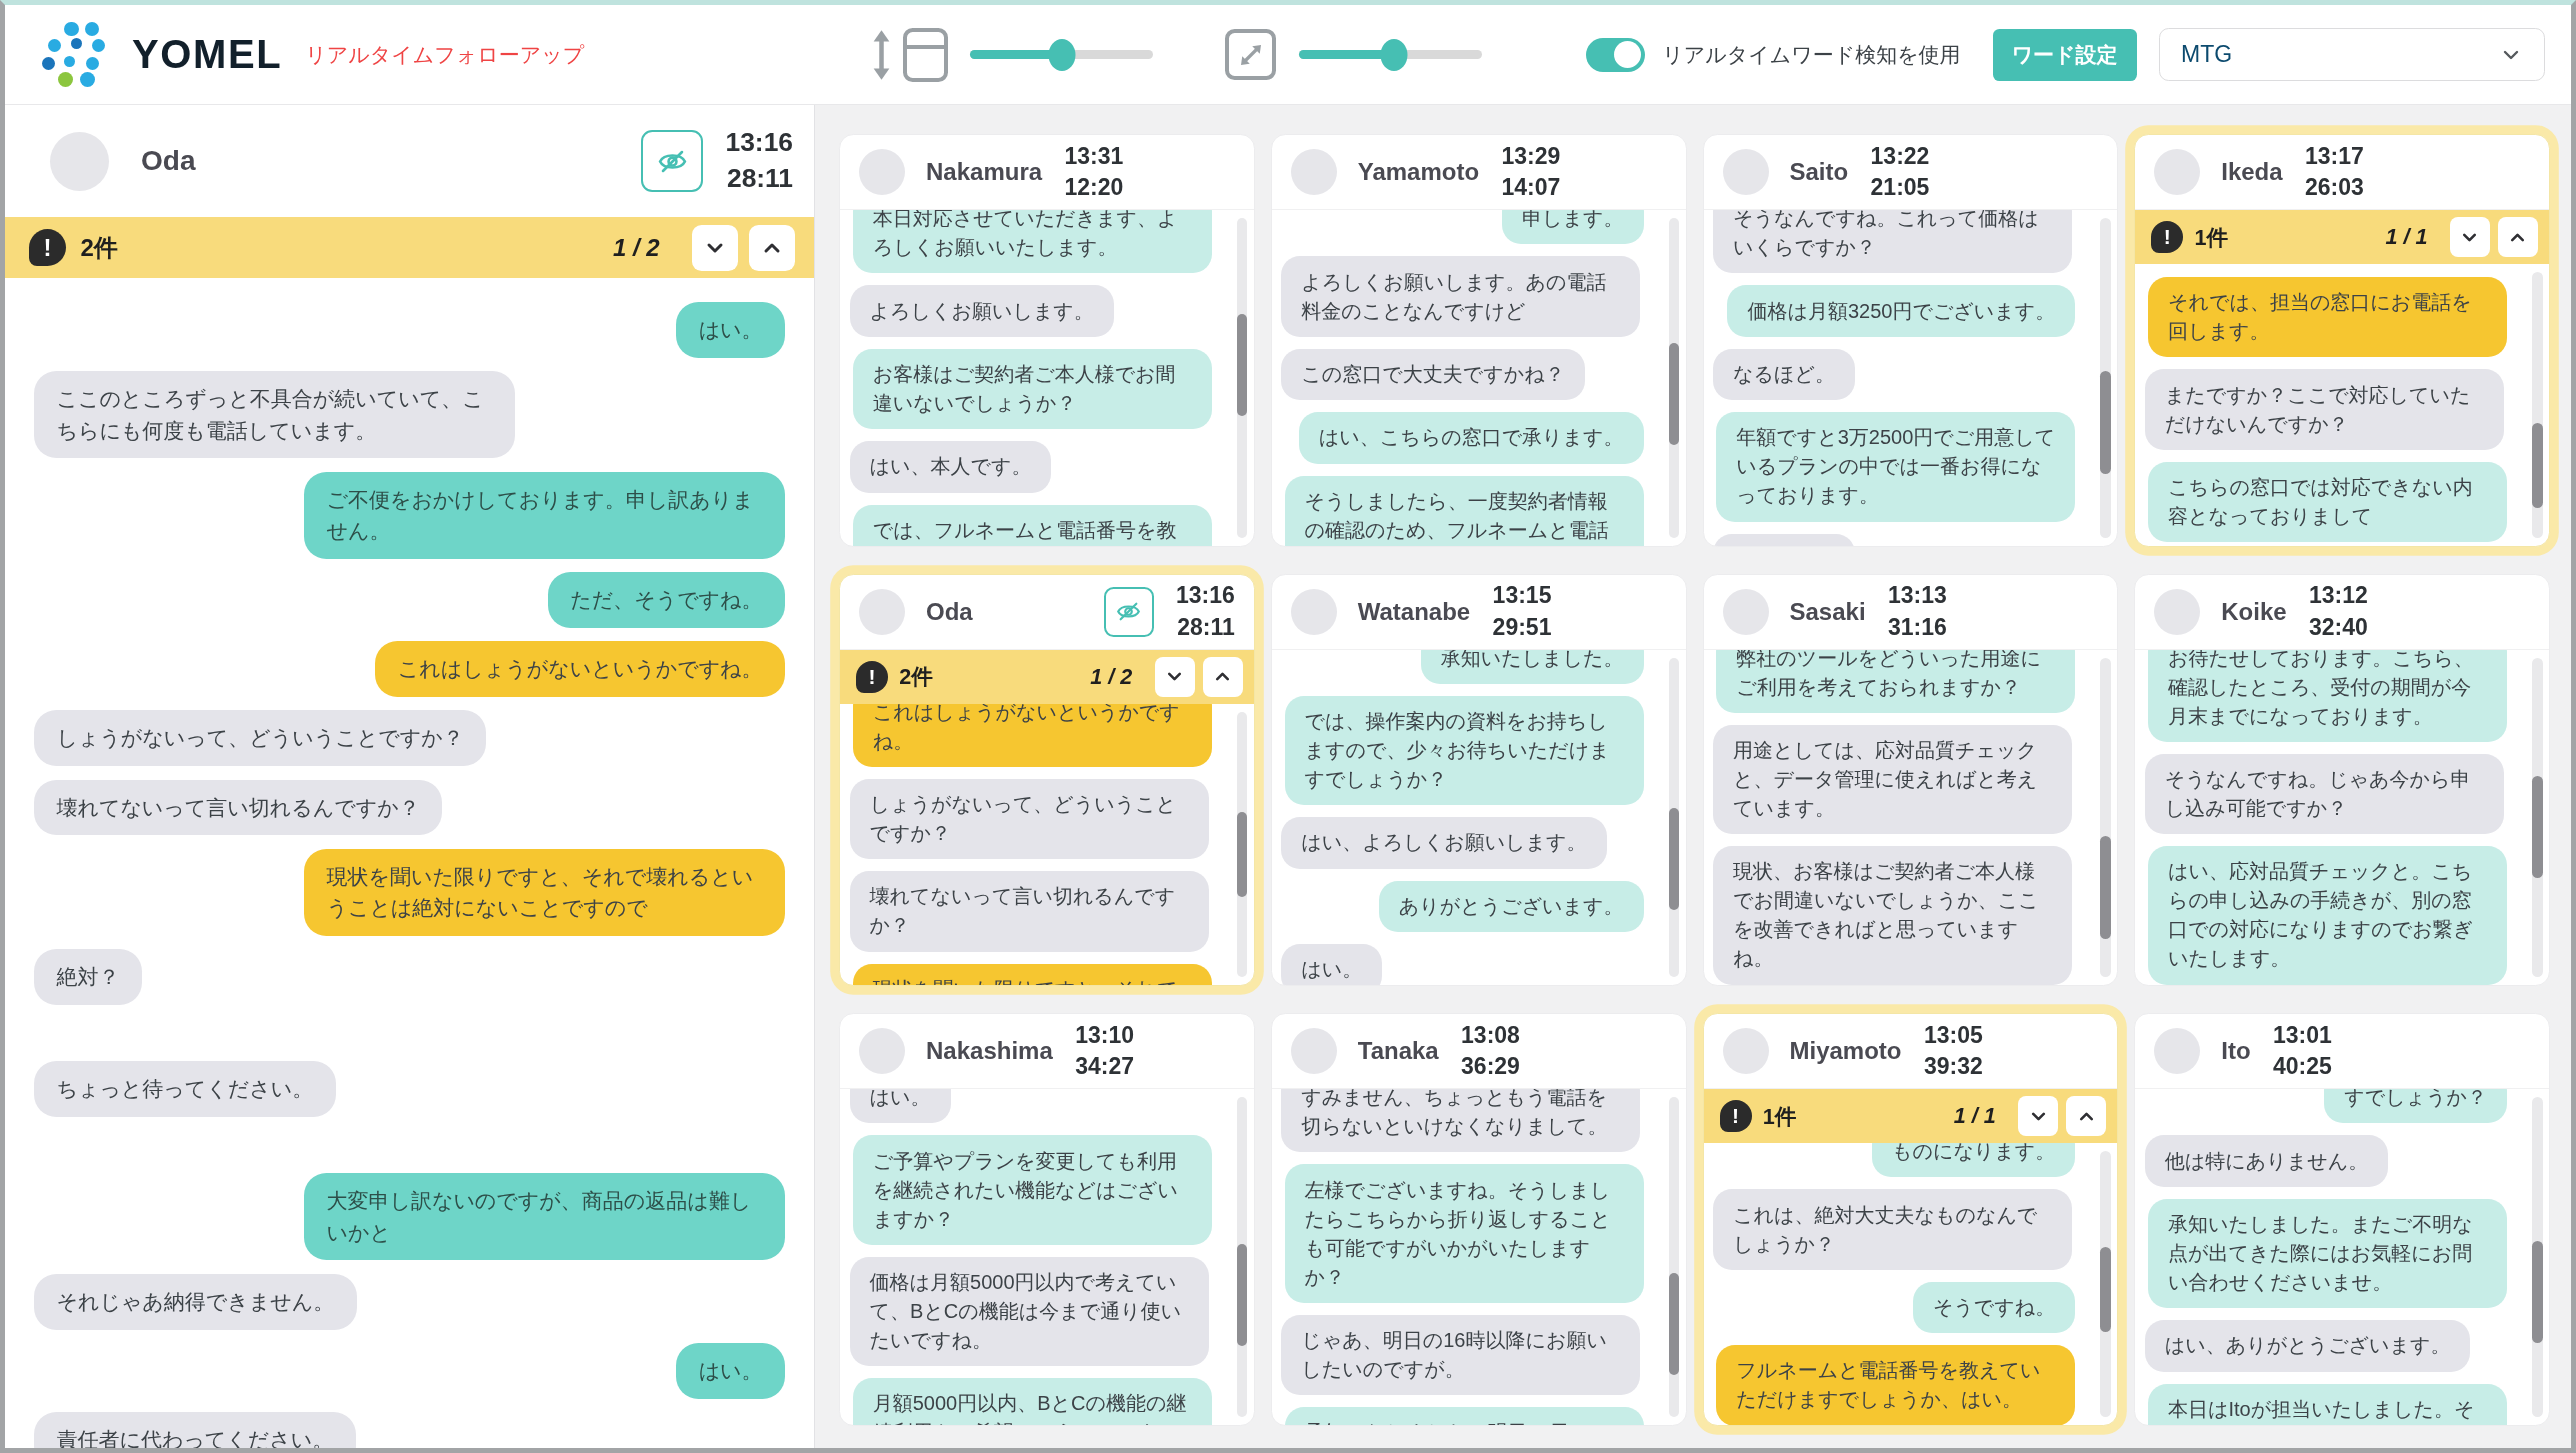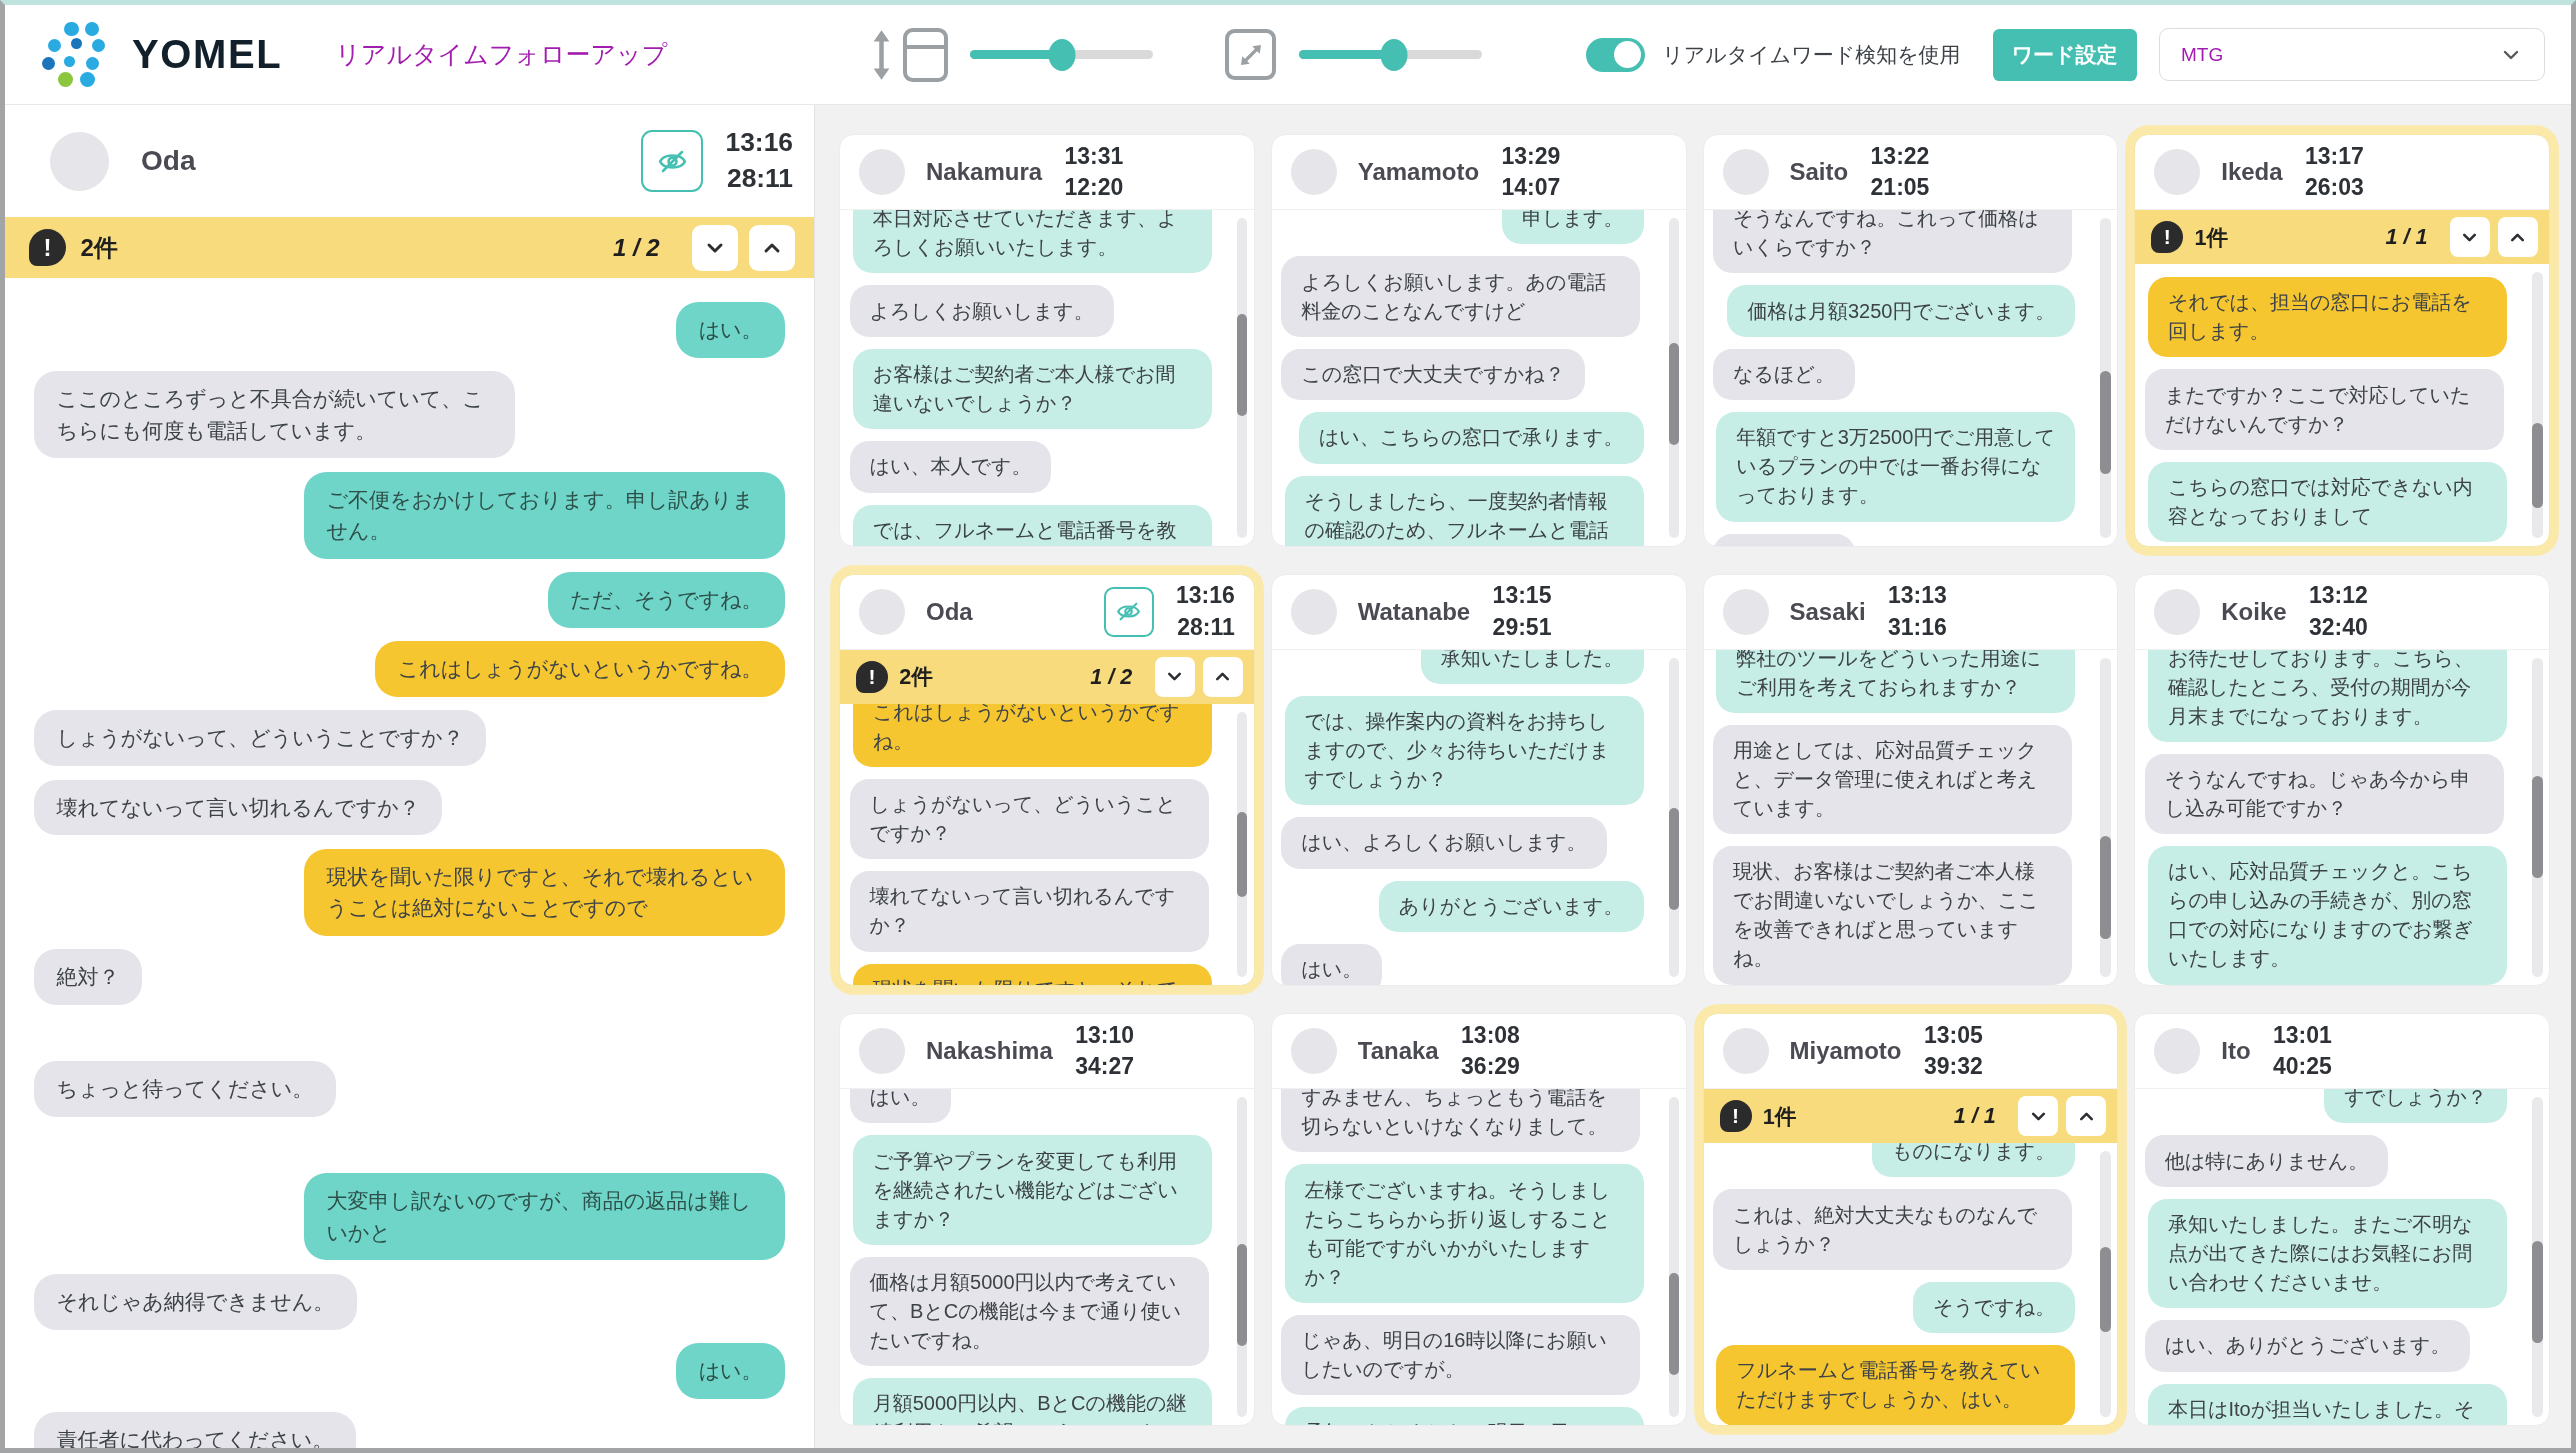--- a/index.html
+++ b/index.html
@@ -6,41 +6,41 @@
   .app{width:2576px;height:1453px;box-sizing:border-box;background:#fff;
        border-left:5.6px solid #a2a4a6;border-right:5.6px solid #a2a4a6;border-bottom:5.6px solid #a2a4a6;
        border-top:5.6px solid #bfe3de;display:flex;flex-direction:column;overflow:hidden;}
   
   .hdr{height:100px;min-height:100px;background:#fff;border-bottom:1.6px solid #e8e8ea;
        display:flex;align-items:center;padding:0 26px 0 37px;box-sizing:border-box;}
   .logo{display:flex;align-items:center;gap:13px;}
   .logo-dots{position:relative;width:77px;height:66px;}
   .logo-dots i{position:absolute;border-radius:50%;}
   .brand{font-size:40px;font-weight:800;letter-spacing:1.6px;color:#12202b;}
-  .app-title{font-size:25px;color:#a21caf;margin-left:53px;}
+  .app-title{font-size:21px;color:#ef4444;margin-left:23px;}
   .hdr-sliders{display:flex;align-items:center;margin-left:auto;}
   .sl-ic{color:#9aa0a4;}
   .v-arrows{width:27px;height:58px;margin-right:8px;}
   .card-ic{width:45px;height:54px;border:4px solid #9aa0a4;border-radius:9.6px;box-sizing:border-box;position:relative;}
   .card-ic::before{content:"";position:absolute;left:0;right:0;top:13px;height:4px;background:#9aa0a4;}
   .resize-ic{width:51px;height:51px;border:4px solid #9aa0a4;border-radius:9.6px;box-sizing:border-box;
              display:flex;align-items:center;justify-content:center;}
   .slider{position:relative;width:183px;height:9.6px;border-radius:4.8px;background:#d9d9d9;margin:0 0 0 22.4px;}
   .slider .fill{position:absolute;left:0;top:0;bottom:0;border-radius:4.8px;background:var(--accent);}
   .slider .knob{position:absolute;top:50%;width:27px;height:32px;border-radius:50%;background:var(--accent);
                 transform:translate(-50%,-50%);}
   .sl-group2{margin-left:72px;display:flex;align-items:center;}
   .toggle{width:59px;height:34px;border-radius:17.6px;background:var(--accent);position:relative;margin-left:104px;}
   .toggle .tknob{position:absolute;top:3.2px;right:4px;width:27px;height:27px;border-radius:50%;background:#fff;}
   .toggle-label{font-size:21px;color:#3c4247;margin-left:17.6px;}
   .word-btn{margin-left:32px;background:var(--accent);color:#fff;border:none;border-radius:6.4px;
             font-size:21px;font-weight:700;padding:12px 19px;font-family:inherit;}
   .mtg-select{margin-left:22.4px;width:386px;height:53px;border:1.6px solid #dcdcde;border-radius:9.6px;background:#fff;
               display:flex;align-items:center;justify-content:space-between;padding:0 21px;box-sizing:border-box;}
-  .mtg-select span{font-size:19px;color:#a21caf;}
+  .mtg-select span{font-size:23px;color:#0c4a6e;}
   
   .content{flex:1;display:flex;min-height:0;background:#f1f1f2;}
   .detail{width:809px;min-width:809px;background:#fff;border-right:1.6px solid #e2e2e5;
           display:flex;flex-direction:column;overflow:hidden;}
   .d-head{height:112px;min-height:112px;display:flex;align-items:center;padding:0 21px 0 45px;box-sizing:border-box;}
   .avatar{width:59px;height:59px;border-radius:50%;background:#e6e6ea;display:inline-block;}
   .d-name{font-size:28px;font-weight:700;color:#4a4a52;margin-left:32px;}
   .eye-btn{width:62px;height:62px;border:2.4px solid var(--accent);border-radius:11.2px;background:#fff;
            display:flex;align-items:center;justify-content:center;margin-left:auto;padding:0;}
   .times{display:flex;flex-direction:column;align-items:flex-end;margin-left:22.4px;line-height:1.35;}

